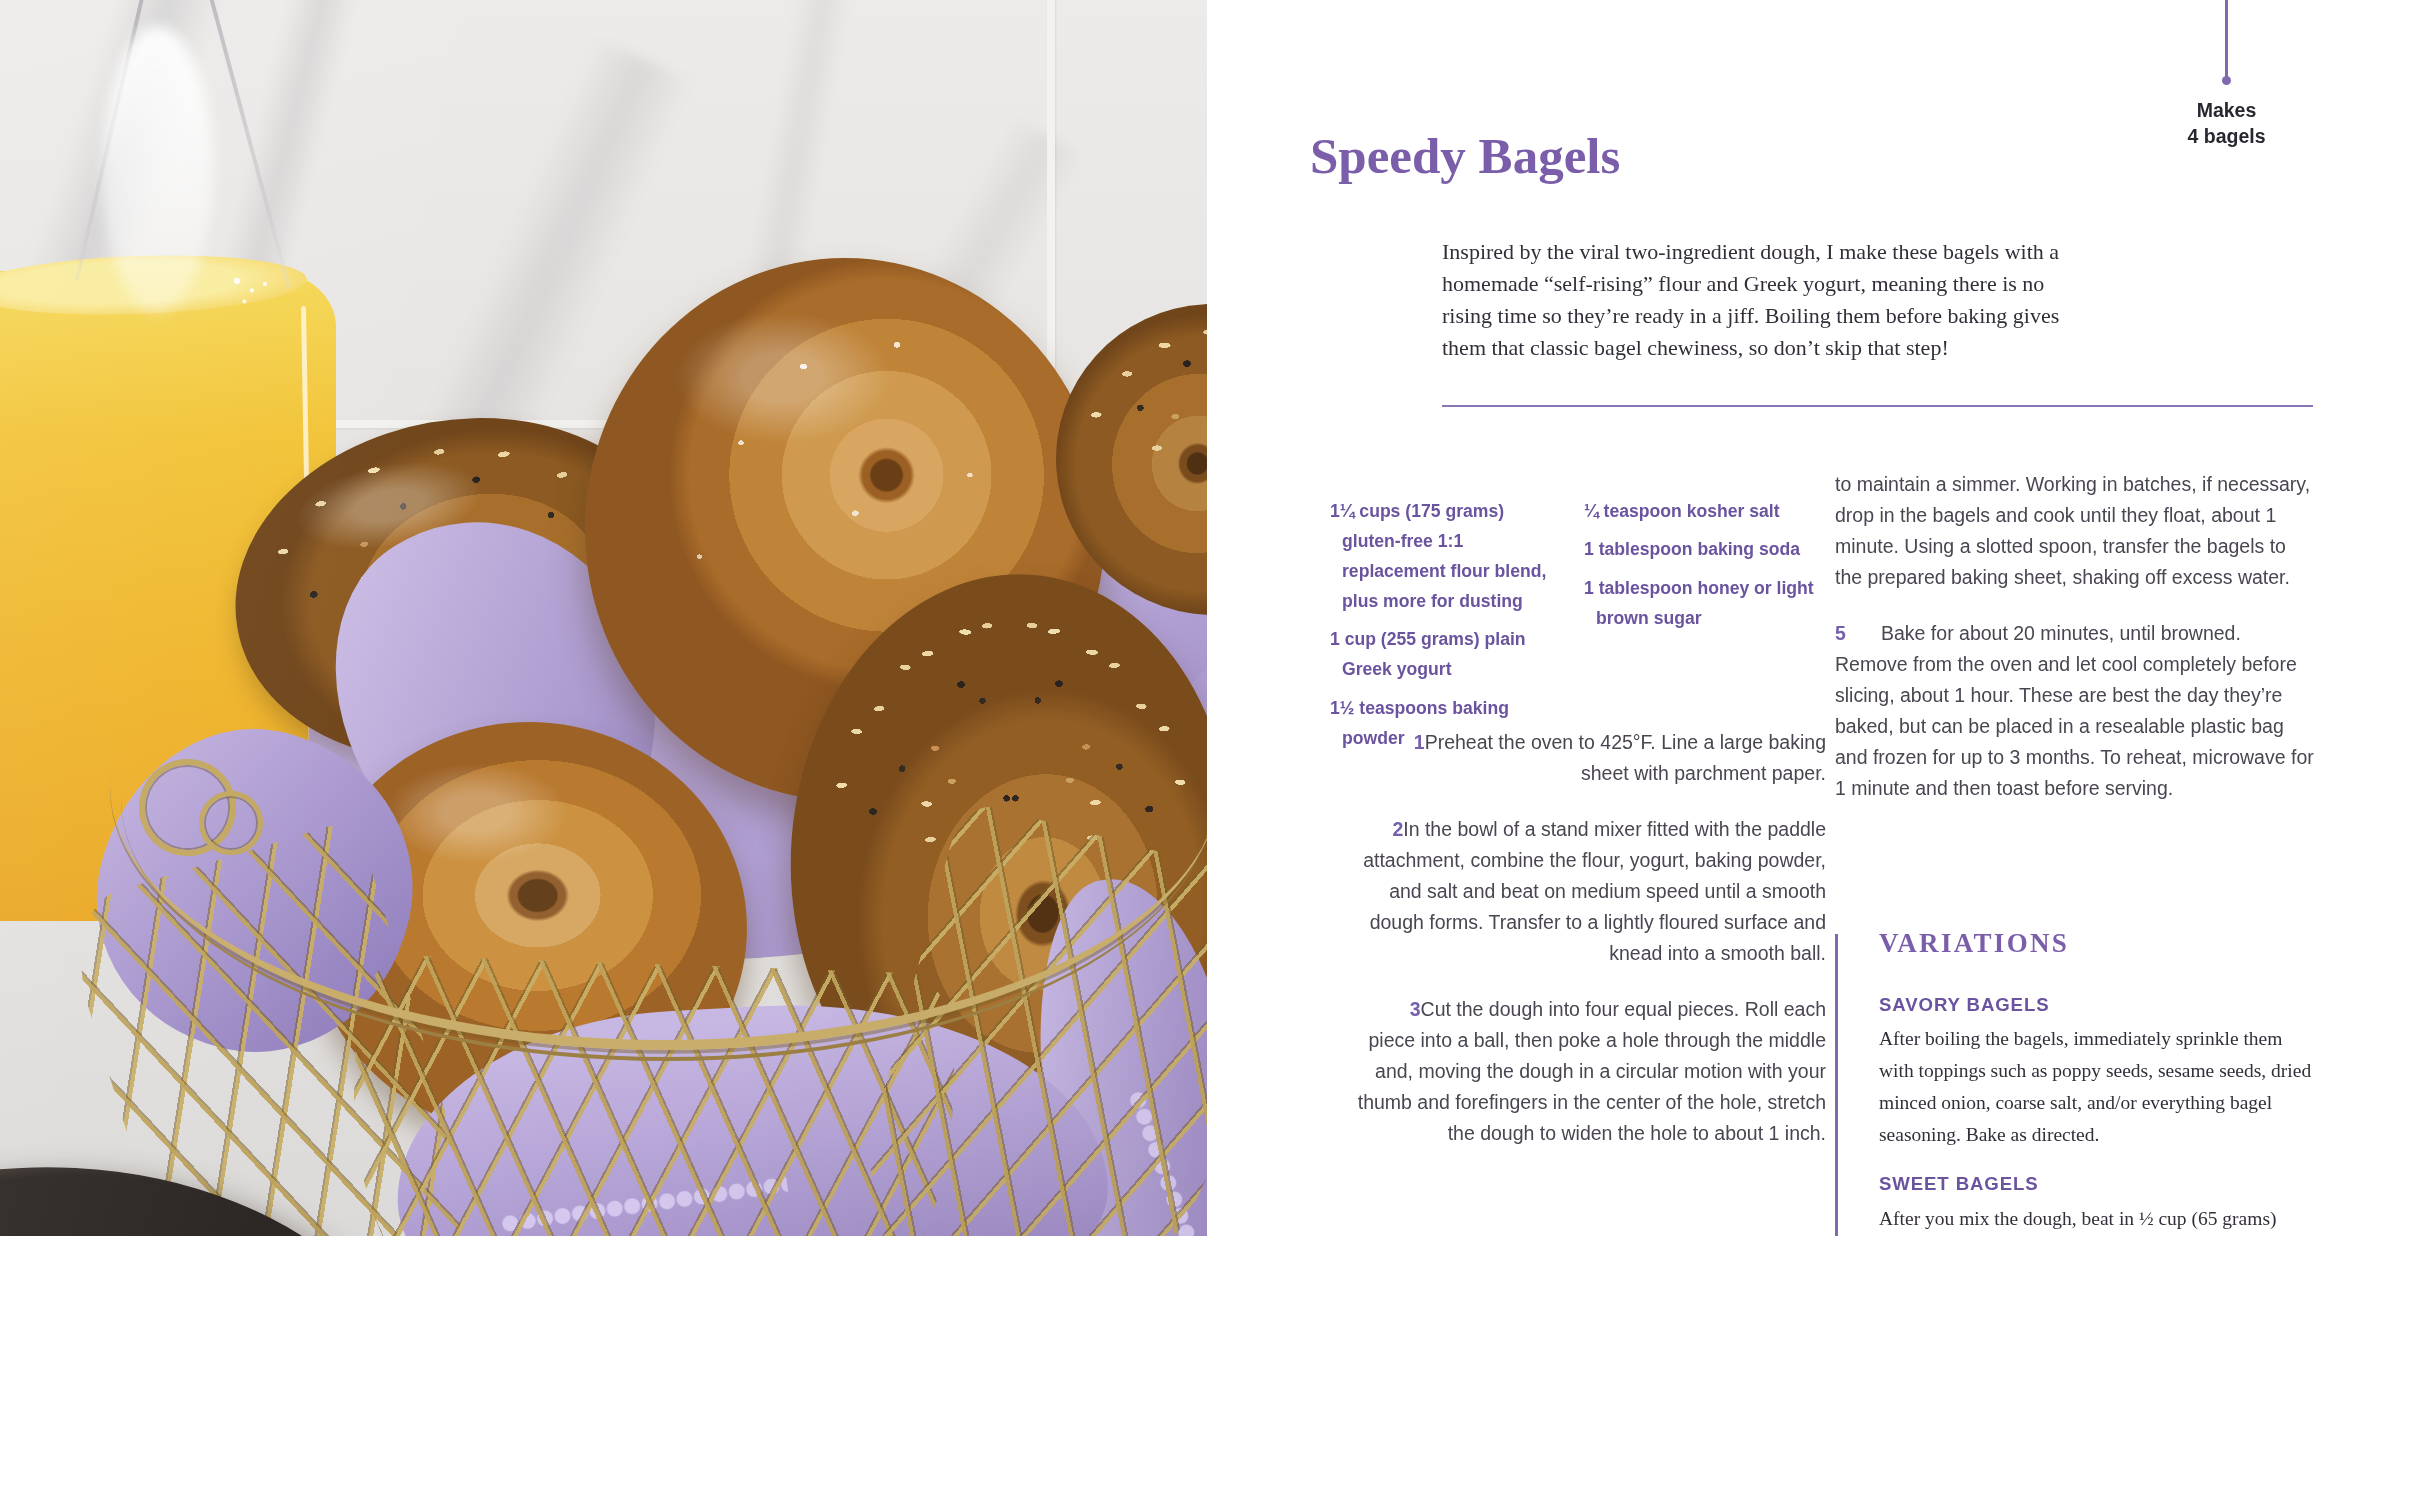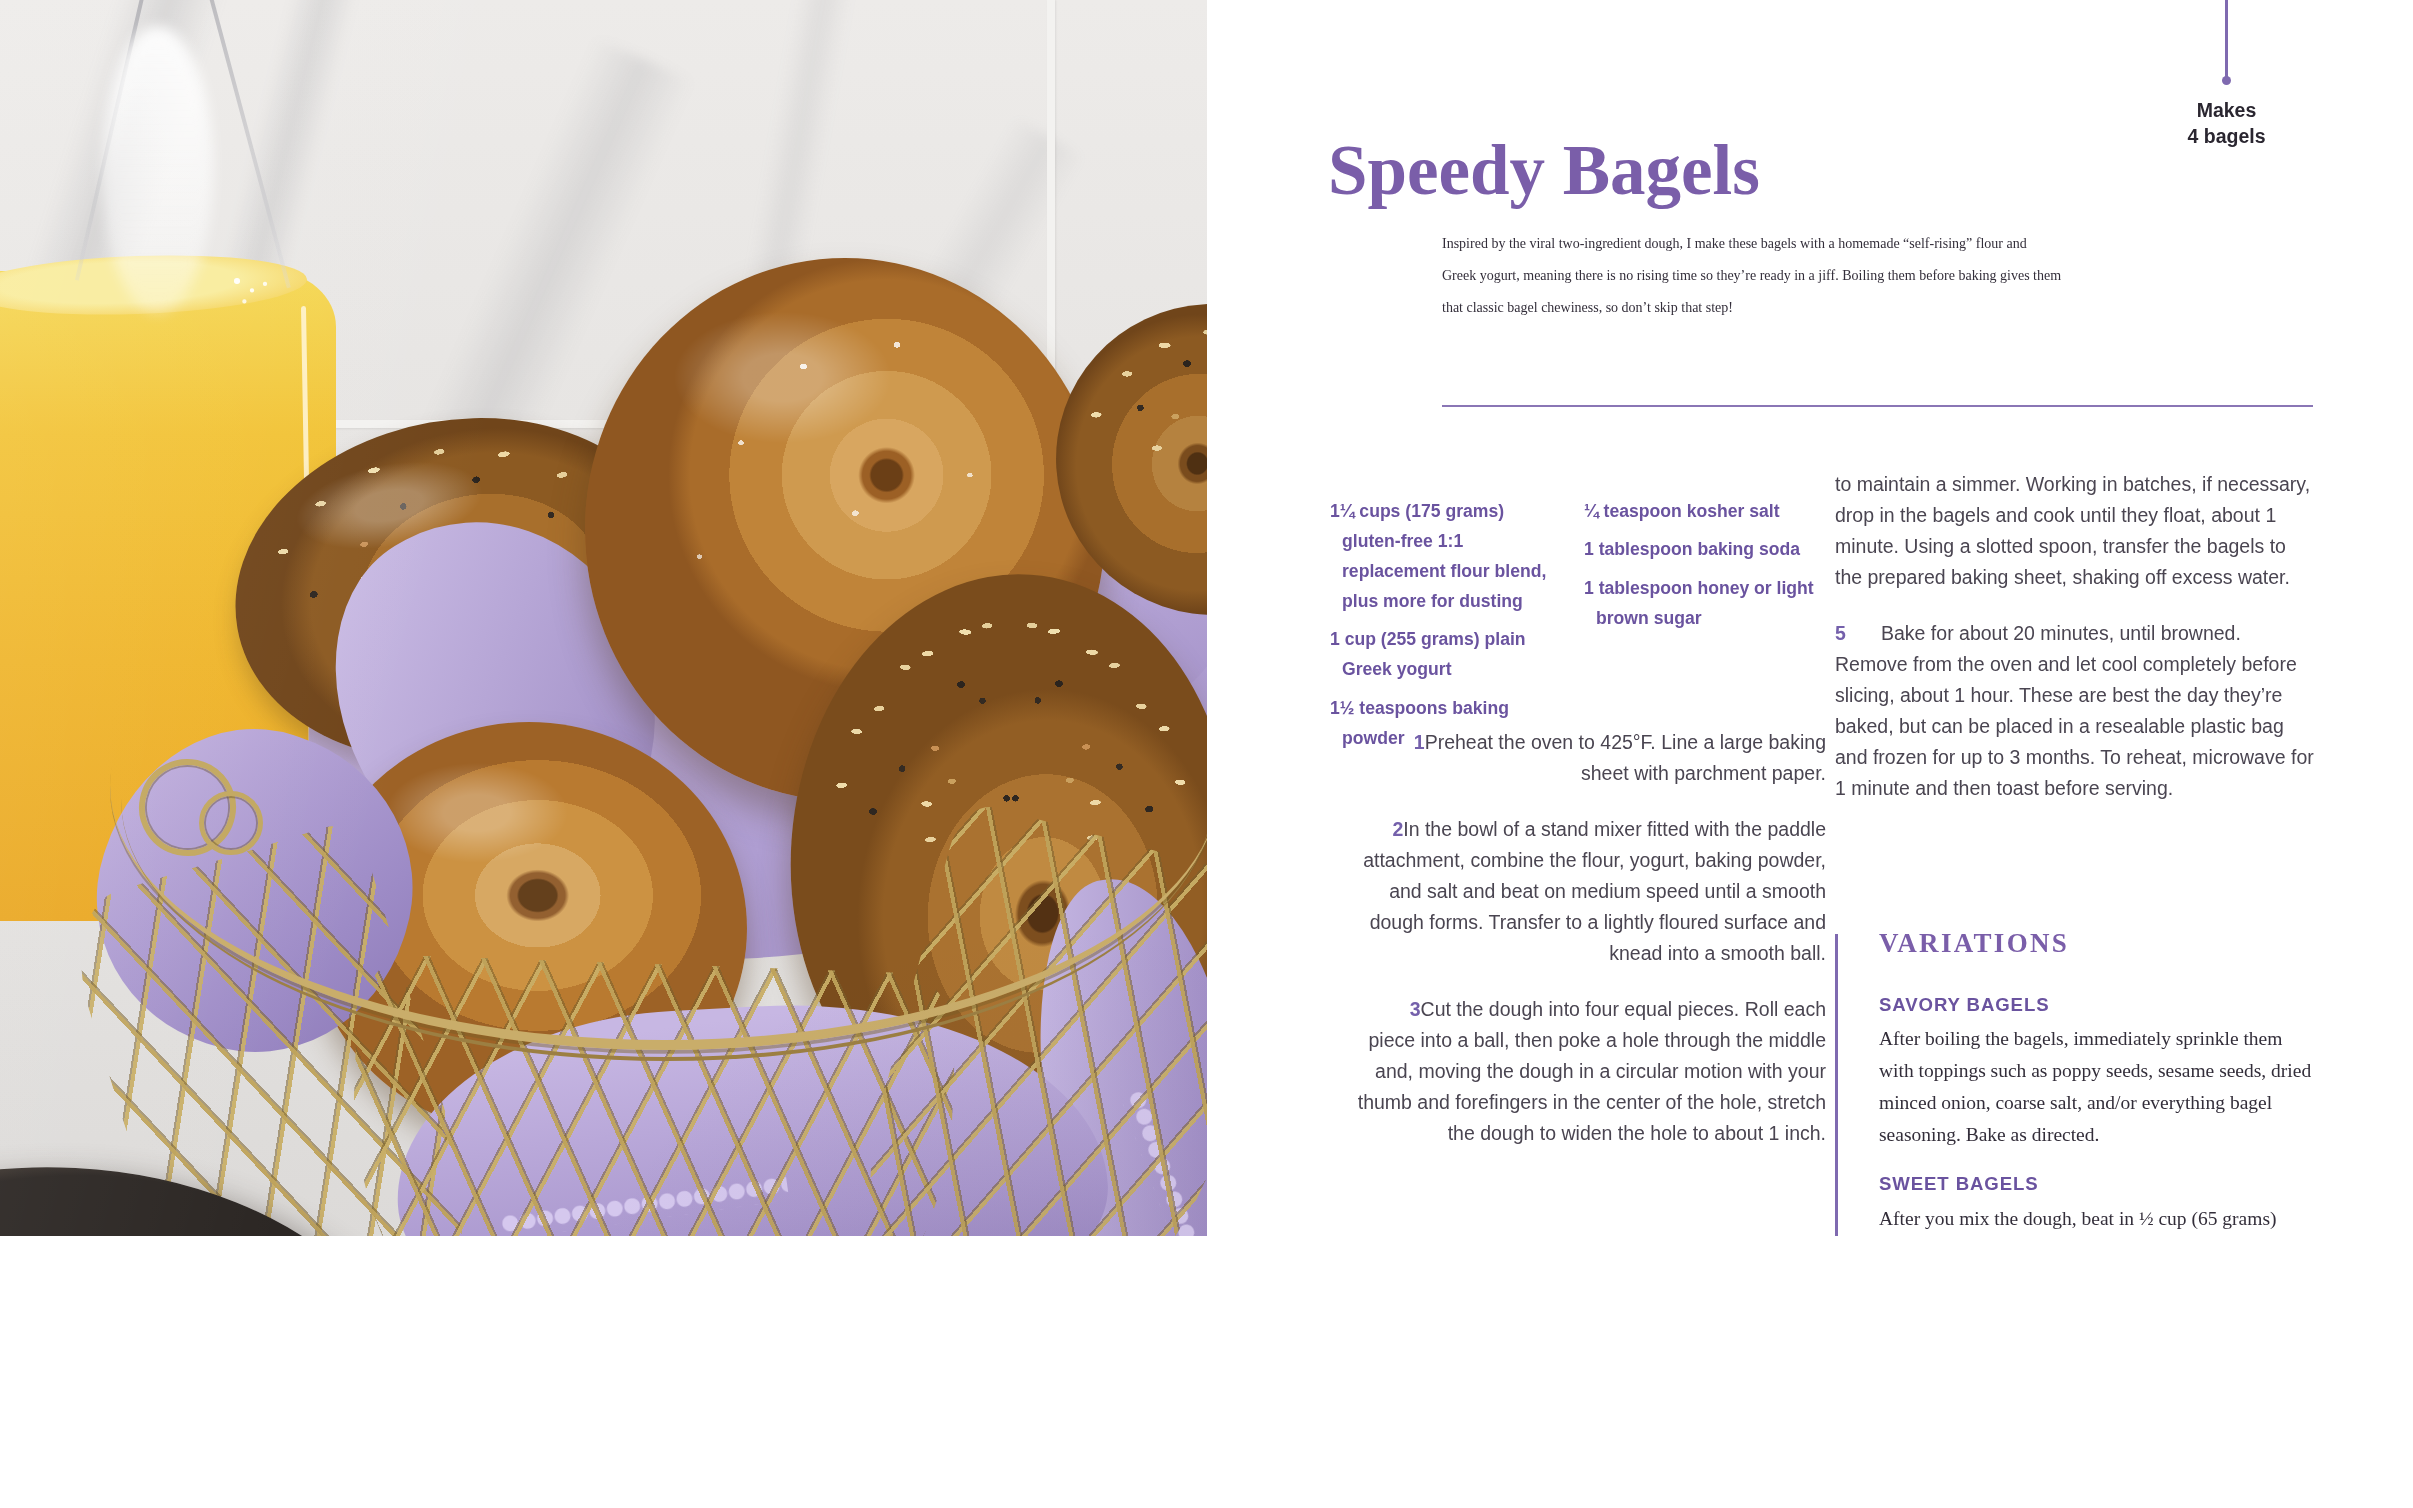--- a/index.html
+++ b/index.html
@@ -120,28 +120,28 @@
         radial-gradient(14% 12% at 30% 30%,#fcf8ec 0 70%,rgba(0,0,0,0) 72%),
         radial-gradient(15% 13% at 55% 62%,#fbf6e8 0 70%,rgba(0,0,0,0) 72%),
         radial-gradient(13% 11% at 68% 34%,#faf4e4 0 70%,rgba(0,0,0,0) 72%),
         radial-gradient(circle at 45% 42%,#f7f1e2 0 30%,#efe6d1 30% 55%,#e2d5b9 55% 63%,#c59c68 63% 72%,#aa7a46 72% 84%,#99672f 100%);}
   .photo-light{position:absolute;inset:0;pointer-events:none;
        background:linear-gradient(105deg,rgba(255,255,255,.10) 0%,rgba(255,255,255,0) 38%),
                   radial-gradient(60% 50% at 88% 96%,rgba(80,70,95,.10),rgba(0,0,0,0) 70%);}
 
   
   .page{position:absolute;left:1207px;top:0;width:1207px;height:1508px;background:#ffffff;color:#332e3a;}
-  .title{position:absolute;left:121px;top:82px;font-family:"Liberation Serif",serif;font-weight:bold;
-         font-size:71px;line-height:80px;color:#7a5ea9;letter-spacing:0;}
+  .title{position:absolute;left:103px;top:82px;font-family:"Liberation Serif",serif;font-weight:bold;
+         font-size:51px;line-height:80px;color:#7a5ea9;letter-spacing:0;}
   .yield{position:absolute;left:964px;top:97px;width:111px;text-align:center;
          font-size:19.5px;line-height:26px;font-weight:bold;color:#2a2630;}
   .yield-line{position:absolute;left:1018px;top:0;width:2.8px;height:78px;background:#7f6ab0;}
   .yield-dot{position:absolute;left:1015px;top:76px;width:9.3px;height:9.3px;border-radius:50%;background:#7f6ab0;}
   .intro{position:absolute;left:235px;top:214px;width:622px;font-family:"Liberation Serif",serif;
-         font-size:14px;line-height:32px;color:#332e3a;}
+         font-size:22px;line-height:32px;color:#332e3a;}
   .rule{position:absolute;left:235px;top:405px;width:871px;height:1.9px;background:#8a76b5;}
 
   .ing-col{position:absolute;top:496px;font-size:17.6px;line-height:30px;font-weight:bold;color:#6a539f;}
   .ing-col1{left:123px;width:227px;}
   .ing-col2{left:377px;width:234px;}
   .ing{padding-left:12px;text-indent:-12px;margin:0 0 8.4px 0;}
 
   .steps{position:absolute;left:123px;top:727px;width:496px;text-align:right;}
   .rightcol{position:absolute;left:628px;top:469px;width:483px;}
   .step{margin:0 0 25px 0;font-size:19.5px;line-height:31px;color:#4a4551;}

